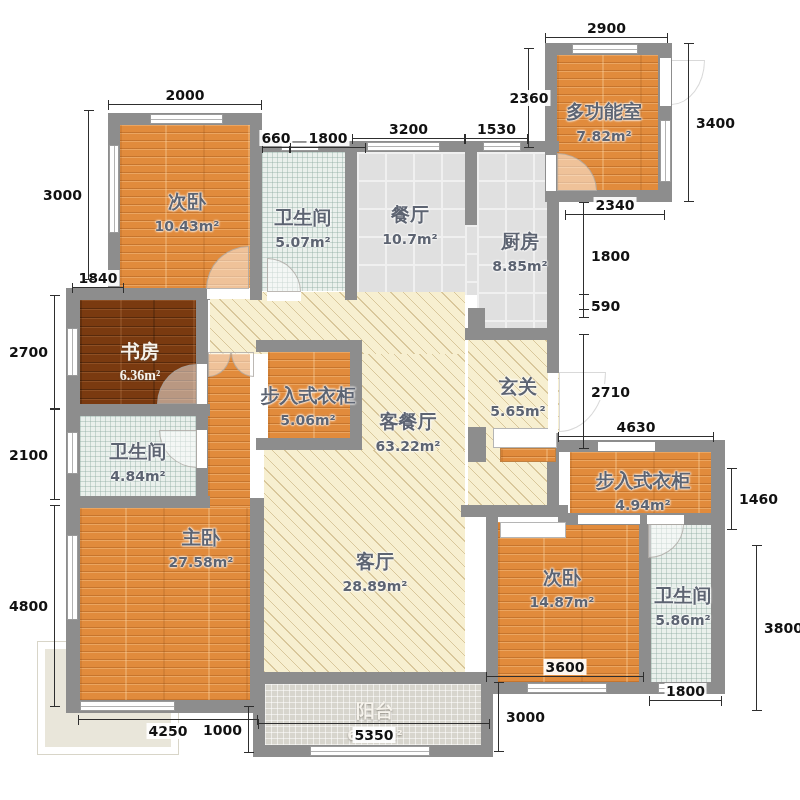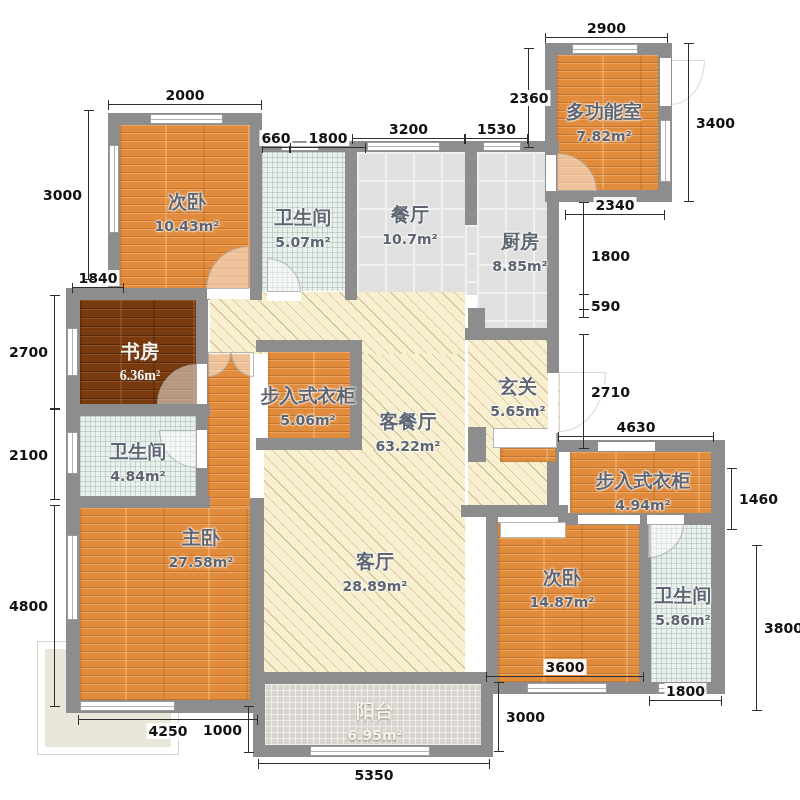--- a/index.html
+++ b/index.html
@@ -259,21 +259,21 @@
     </div>
   <div class="dim-h" style="left:558px;top:436px;width:156px;">
       <span class="dlab">4630</span>
     </div>
   <div class="dim-h" style="left:72px;top:287px;width:52px;">
       <span class="dlab">1840</span>
     </div>
   <div class="dim-h" style="left:78px;top:719px;width:180px;">
       <span class="dlab below">4250</span>
     </div>
-  <div class="dim-h" style="left:258px;top:723px;width:232px;margin-top:40px;">
+  <div class="dim-h" style="left:258px;top:723px;width:232px;">
       <span class="dlab below">5350</span>
     </div>
   <div class="dim-h" style="left:486px;top:676px;width:158px;">
       <span class="dlab">3600</span>
     </div>
   <div class="dim-h" style="left:649px;top:700px;width:73px;">
       <span class="dlab">1800</span>
     </div>
 
   <div class="dim-v" style="left:528px;top:48px;height:100px;">

